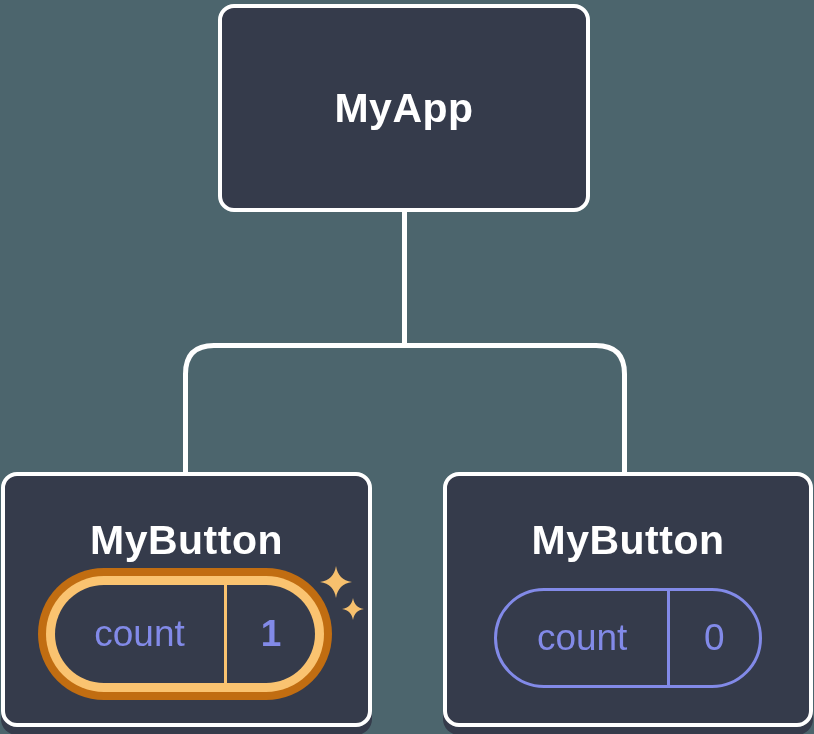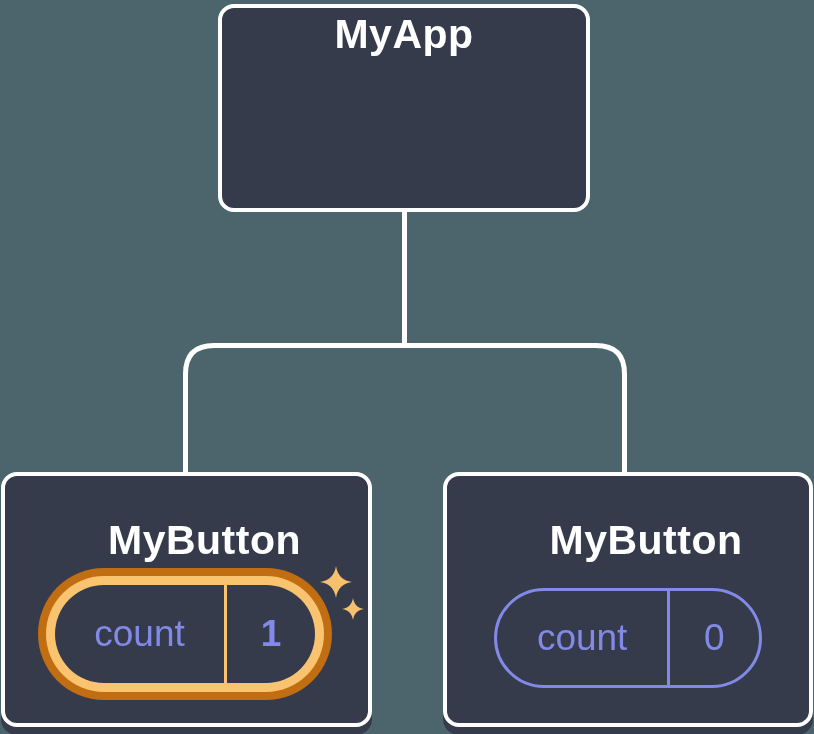--- a/index.html
+++ b/index.html
@@ -25,32 +25,32 @@
   .connector{stroke:var(--connector);stroke-width:5;fill:none;}
   .node{
     position:absolute;
     box-sizing:border-box;
     background:var(--node-bg);
     border:4px solid var(--node-border);
     border-radius:16px;
   }
   .node-app{
     left:218px;top:4px;width:372px;height:208px;
-    display:flex;align-items:flex-start;justify-content:center;
+    display:flex;align-items:center;justify-content:center;
   }
   .node-button{box-shadow:0 8px 0 0 var(--node-bg);}
   .node-button-left{left:1px;top:472px;width:371px;height:255px;}
   .node-button-right{left:443px;top:472px;width:370px;height:255px;}
   .node-title{
     color:var(--text-title);
     font-size:41px;font-weight:600;letter-spacing:0.5px;
     line-height:52px;
   }
   .node-button .node-title{
-    position:absolute;top:38px;left:18px;width:100%;text-align:center;
+    position:absolute;top:38px;left:0;width:100%;text-align:center;
   }
   .pill{position:absolute;box-sizing:border-box;}
   .pill-active{
     top:92px;left:33px;width:294px;height:132px;
     background:var(--highlight-orange-dark);
     border-radius:66px;padding:8px;
   }
   .pill-gold{
     box-sizing:border-box;width:100%;height:100%;
     background:var(--highlight-orange-light);

